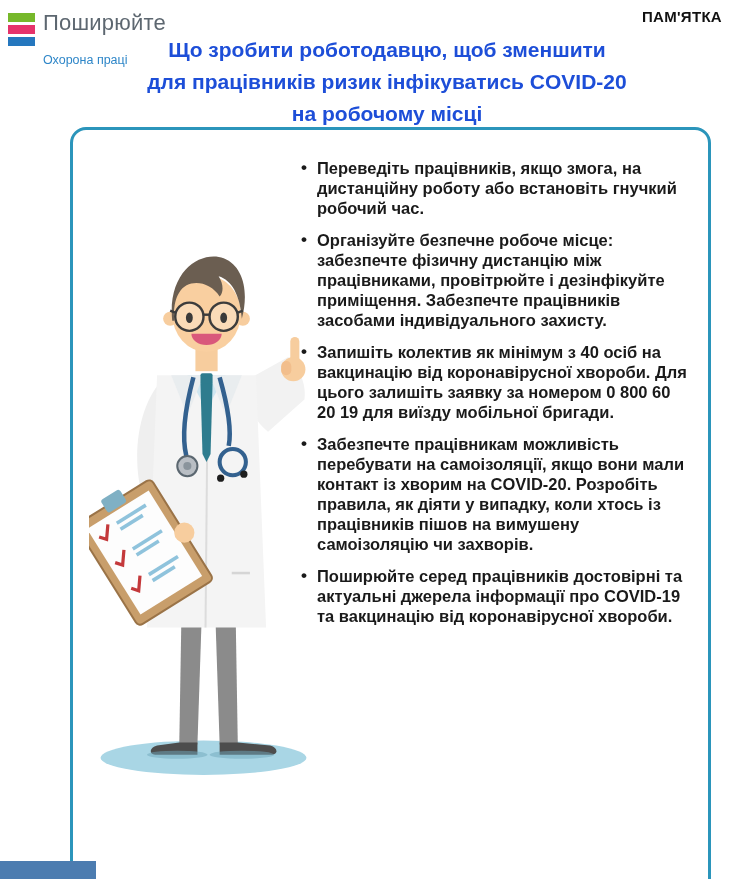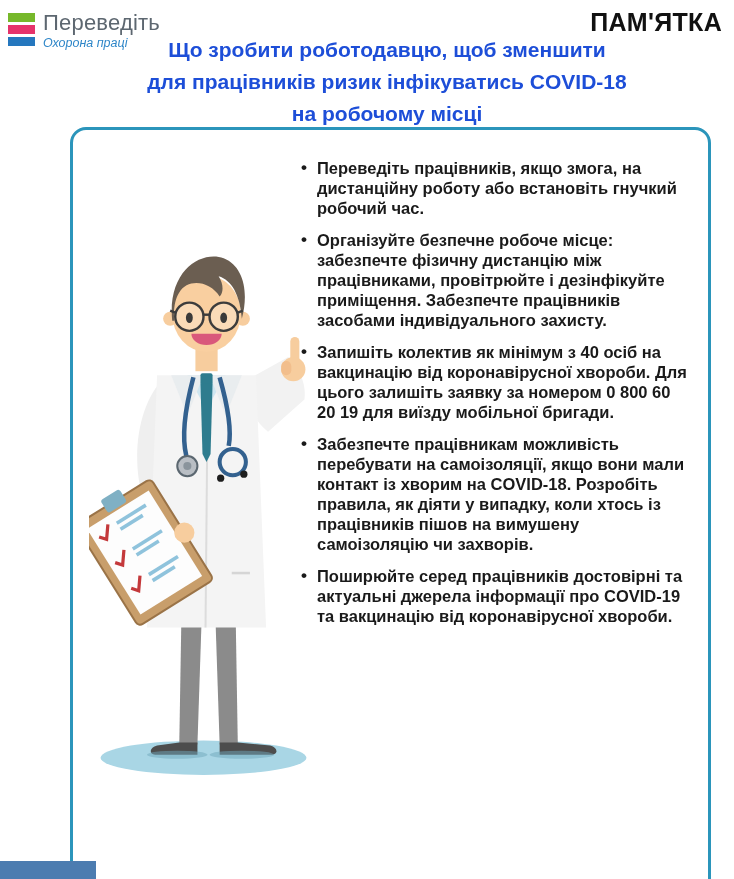--- a/index.html
+++ b/index.html
@@ -13,24 +13,24 @@
   }
   
   .logo { position:absolute; left:8px; top:10px; display:flex; align-items:flex-start; }
   .logo-stripes { display:flex; flex-direction:column; gap:3px; margin-top:3px; }
   .logo-stripes span { width:27px; height:9px; display:block; }
   .stripe-green { background:var(--logo_green,#76B82A); }
   .stripe-pink  { background:var(--logo_pink,#E5336B); }
   .stripe-blue  { background:var(--logo_blue,#2577BE); }
   .logo-text { margin-left:8px; }
   .logo-name { font-size:22px; color:var(--logo_name_gray,#5D6770); letter-spacing:0.2px; }
-  .logo-tagline { font-size:12.5px; color:var(--logo_tagline_blue,#2E86C8); margin-top:0;font-style:italic; }
+  .logo-tagline { font-size:12.5px; color:var(--logo_tagline_blue,#2E86C8); margin-top:17px; }
   .badge {
     position:absolute; right:12px; top:8px;
-    font-size:25px; font-weight:bold; color:#111;
+    font-size:15px; font-weight:bold; color:#111;
     letter-spacing:0.3px;
   }
   .title {
     position:absolute; left:48px; right:8px; top:34px;
     text-align:center;
     font-size:21px; font-weight:bold; color:#1d4ed8;
     line-height:32px;
   }
   
   .box {
@@ -69,30 +69,30 @@
 
 <div class="page">
 
   <div class="logo">
     <div class="logo-stripes">
       <span class="stripe-green"></span>
       <span class="stripe-pink"></span>
       <span class="stripe-blue"></span>
     </div>
     <div class="logo-text">
-      <div class="logo-name">Переведіть</div>
+      <div class="logo-name">Поширюйте</div>
       <div class="logo-tagline">Охорона праці</div>
     </div>
   </div>
 
   <div class="badge">ПАМ'ЯТКА</div>
 
   <h1 class="title">
     <div>Що зробити роботодавцю, щоб зменшити</div>
-    <div>для працівників ризик інфікуватись COVID-18</div>
+    <div>для працівників ризик інфікуватись COVID-20</div>
     <div>на робочому місці</div>
   </h1>
 
   <div class="box">
 
     <svg class="doctor" viewBox="0 0 225 545" xmlns="http://www.w3.org/2000/svg">
 
       <ellipse cx="112" cy="515" rx="102" ry="17" fill="#A9D6E5"></ellipse>
 
       <polygon points="90,382 110,382 106,502 88,502" fill="#8B8B8B"></polygon>
@@ -174,20 +174,20 @@
         <path d="M146,74 L151,72" stroke="#3C3C3C" stroke-width="2.4"></path>
       </g>
       <ellipse cx="98" cy="79" rx="3.4" ry="5.2" fill="#3A3A3A"></ellipse>
       <ellipse cx="132" cy="79" rx="3.4" ry="5.2" fill="#3A3A3A"></ellipse>
     </svg>
 
     <ul class="bullets">
       <li>Переведіть працівників, якщо змога, на дистанційну роботу або встановіть гнучкий робочий час.</li>
       <li>Організуйте безпечне робоче місце: забезпечте фізичну дистанцію між працівниками, провітрюйте і дезінфікуйте приміщення. Забезпечте працівників засобами індивідуального захисту.</li>
       <li>Запишіть колектив як мінімум з 40 осіб на вакцинацію від коронавірусної хвороби. Для цього залишіть заявку за номером 0 800 60 20 19 для виїзду мобільної бригади.</li>
-      <li>Забезпечте працівникам можливість перебувати на самоізоляції, якщо вони мали контакт із хворим на COVID-18. Розробіть правила, як діяти у випадку, коли хтось із працівників пішов на вимушену самоізоляцію чи захворів.</li>
+      <li>Забезпечте працівникам можливість перебувати на самоізоляції, якщо вони мали контакт із хворим на COVID-20. Розробіть правила, як діяти у випадку, коли хтось із працівників пішов на вимушену самоізоляцію чи захворів.</li>
       <li>Поширюйте серед працівників достовірні та актуальні джерела інформації про COVID-19 та вакцинацію від коронавірусної хвороби.</li>
     </ul>
   </div>
 
   <div class="footer-bar"></div>
 
 </div>
 
 </body></html>

